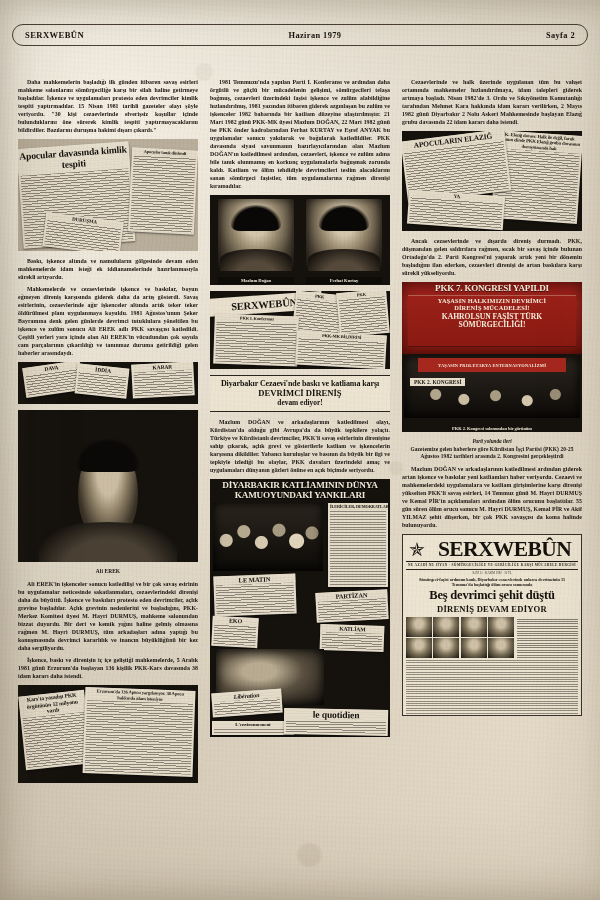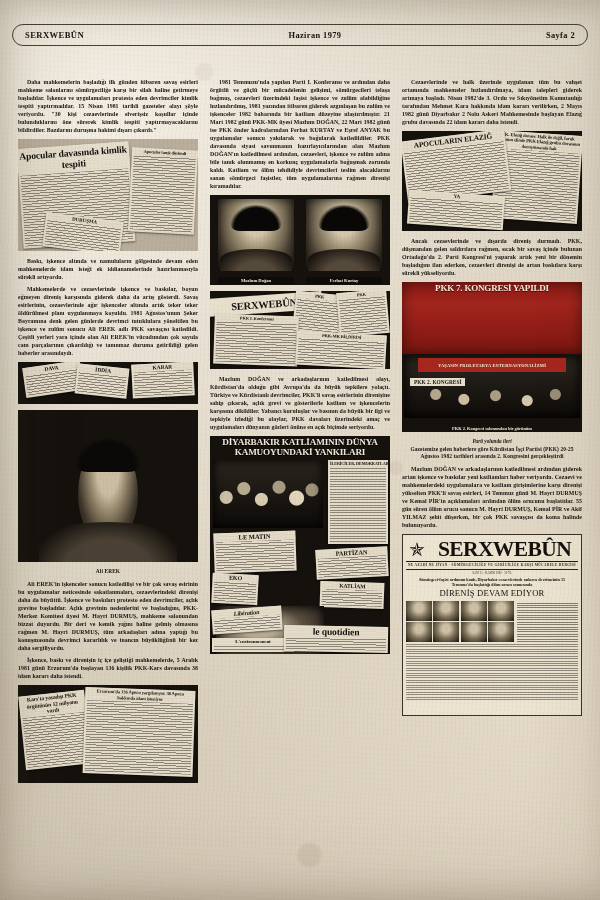--- a/index.html
+++ b/index.html
@@ -266,21 +266,21 @@
     border-bottom: 1px solid #2a241c;
     padding: 3px 4px 4px 4px;
     margin: 0 0 6px 0;
     text-align: center;
   }
   .banner-white .l1 { font-size: 8px; font-weight: bold; letter-spacing: -.1px; }
   .banner-white .l2 { font-size: 8.6px; font-weight: bold; }
   .banner-white .l3 { font-size: 7.4px; font-weight: bold; }
 
   
-  .fig-world { height: 218px; background: #100d0a; }
+  .fig-world { height: 258px; background: #100d0a; }
   .fig-world .whl {
     position: absolute;
     left: 2px; top: 1px; right: 2px;
     text-align: center;
     color: #f0e9d8;
     font-size: 9.2px;
     font-weight: bold;
     line-height: 10px;
     letter-spacing: -.2px;
     text-shadow: 0 1px 0 #000;
@@ -455,21 +455,21 @@
   .sm-dateline { font-size: 3px; text-align: center; color: #3a322a; }
   .sm-kicker {
     font-size: 4.2px; font-weight: bold; text-align: center;
     line-height: 5.2px; margin: 2px 2px 1px 2px;
   }
   .sm-head {
     font-size: 12.5px; font-weight: bold; text-align: center;
     letter-spacing: -.2px; margin: 1px 0;
   }
   .sm-head2 {
-    font-size: 8.6px; font-weight: normal; text-align: center;
+    font-size: 8.6px; font-weight: bold; text-align: center;
     letter-spacing: .2px; margin: 1px 0 3px 0;
   }
   .sm-grid { display: flex; gap: 3px; }
   .sm-photos {
     flex: 0 0 108px;
     display: grid;
     grid-template-columns: repeat(4, 1fr);
     gap: 1.5px;
   }
   .sm-ph {
@@ -590,20 +590,25 @@
       <div class="clip c2a">
         <div class="lines"></div>
         <div class="hl">PKK I. Konferansı</div>
       </div>
       <div class="clip c2d">
         <div class="lines"></div>
         <div class="hl">PKK-MK BİLDİRİSİ</div>
       </div>
     </div>
 
+    <div class="banner-white">
+      <div class="l1">Diyarbakır Cezaevi'nde baskı ve katliama karşı</div>
+      <div class="l2">DEVRİMCİ DİRENİŞ</div>
+      <div class="l3">devam ediyor!</div>
+    </div>
 
     <p class="body">Mazlum DOĞAN ve arkadaşlarının katledilmesi olayı, Kürdistan'da olduğu gibi Avrupa'da da büyük tepkilere yolaçtı. Türkiye ve Kürdistanlı devrimciler, PKK'li savaş esirlerinin direnişine sahip çıkarak, açlık grevi ve gösterilerle katliam ve işkencelerin karşısına dikildiler. Yabancı kuruluşlar ve basının da büyük bir ilgi ve tepkiyle izlediği bu olaylar, PKK davaları üzerindeki amaç ve uygulamaları dünyanın gözleri önüne en açık biçimde seriyordu.</p>
 
     <div class="fig fig-world dark">
       <div class="whl">DİYARBAKIR KATLİAMININ DÜNYA KAMUOYUNDAKİ YANKILARI</div>
       <div class="crowd"></div>
       <div class="clip artcol">
         <div class="lines"></div>
         <div class="hl">İLERİCİLER, DEMOKRATLAR, DEVRİMCİLER</div>
       </div>
@@ -657,39 +662,45 @@
         <div class="lines"></div>
         <div class="hl">YA</div>
       </div>
     </div>
 
     <p class="body">Ancak cezaevlerinde ve dışarda direniş durmadı. PKK, düşmandan gelen saldırılara rağmen, sıcak bir savaş içinde bulunan Ortadoğu'da 2. Parti Kongresi'ni yaparak artık yeni bir dönemin başladığını ilan ederken, cezaevleri direnişi de artan baskılara karşı sürekli yükseliyordu.</p>
 
     <div class="fig fig-congress dark">
       <div class="redband"></div>
       <div class="c-l1">PKK 7. KONGRESİ YAPILDI</div>
+      <div class="scroll">
+        <div class="c-l2">YAŞASIN HALKIMIZIN DEVRİMCİ</div>
+        <div class="c-l2">DİRENİŞ MÜCADELESİ!</div>
+        <div class="c-l3">KAHROLSUN FAŞİST TÜRK SÖMÜRGECİLİĞİ!</div>
+      </div>
       <div class="photo-hall"></div>
       <div class="slogan-strip">YAŞASIN PROLETARYA ENTERNASYONALİZMİ</div>
       <div class="pkk2">PKK 2. KONGRESİ</div>
       <div class="caption-in">PKK 2. Kongresi salonundan bir görünüm</div>
     </div>
     <div class="cap-italic">Parti yolunda ileri</div>
     <div class="cap">Gazetemize gelen haberlere göre Kürdistan İşçi Partisi (PKK) 20-25 Ağustos 1982 tarihleri arasında 2. Kongresini gerçekleştirdi</div>
 
     <p class="body">Mazlum DOĞAN ve arkadaşlarının katledilmesi ardından giderek artan işkence ve baskılar yeni katliamları haber veriyordu. Cezaevi ve mahkemelerdeki uygulamalara ve katliam girişimlerine karşı direnişi yükselten PKK'li savaş esirleri, 14 Temmuz günü M. Hayri DURMUŞ ve Kemal PİR'in açıklamaları ardından ölüm orucunu başlattılar. 55 gün süren ölüm orucu sonucu M. Hayri DURMUŞ, Kemal PİR ve Akif YILMAZ şehit düşerken, bir çok PKK savaşçısı da koma halinde bulunuyordu.</p>
 
     <div class="fig fig-serx-mast">
       <div class="sm-top">
         <div class="sm-star">✯</div>
         <div class="sm-title">SERXWEBÛN</div>
       </div>
       <div class="sm-sub">NE AZADÎ NE JÎYAN · SÖMÜRGECİLİĞE VE GERİCİLİĞE KARŞI MÜCADELE DERGİSİ</div>
       <div class="sm-rule"></div>
       <div class="sm-dateline">SAYI 11 · KASIM 1982 · 10 TL</div>
       <div class="sm-kicker">Sömürgeci-faşist ordunun kanlı, Diyarbakır cezaevlerinde onlarca devrimcinin 15 Temmuz'da başlattığı ölüm orucu sonucunda</div>
+      <div class="sm-head">Beş devrimci şehit düştü</div>
       <div class="sm-head2">DİRENİŞ DEVAM EDİYOR</div>
       <div class="sm-grid">
         <div class="sm-photos">
           <div class="sm-ph"></div>
           <div class="sm-ph"></div>
           <div class="sm-ph"></div>
           <div class="sm-ph"></div>
           <div class="sm-ph"></div>
           <div class="sm-ph"></div>
           <div class="sm-ph"></div>

